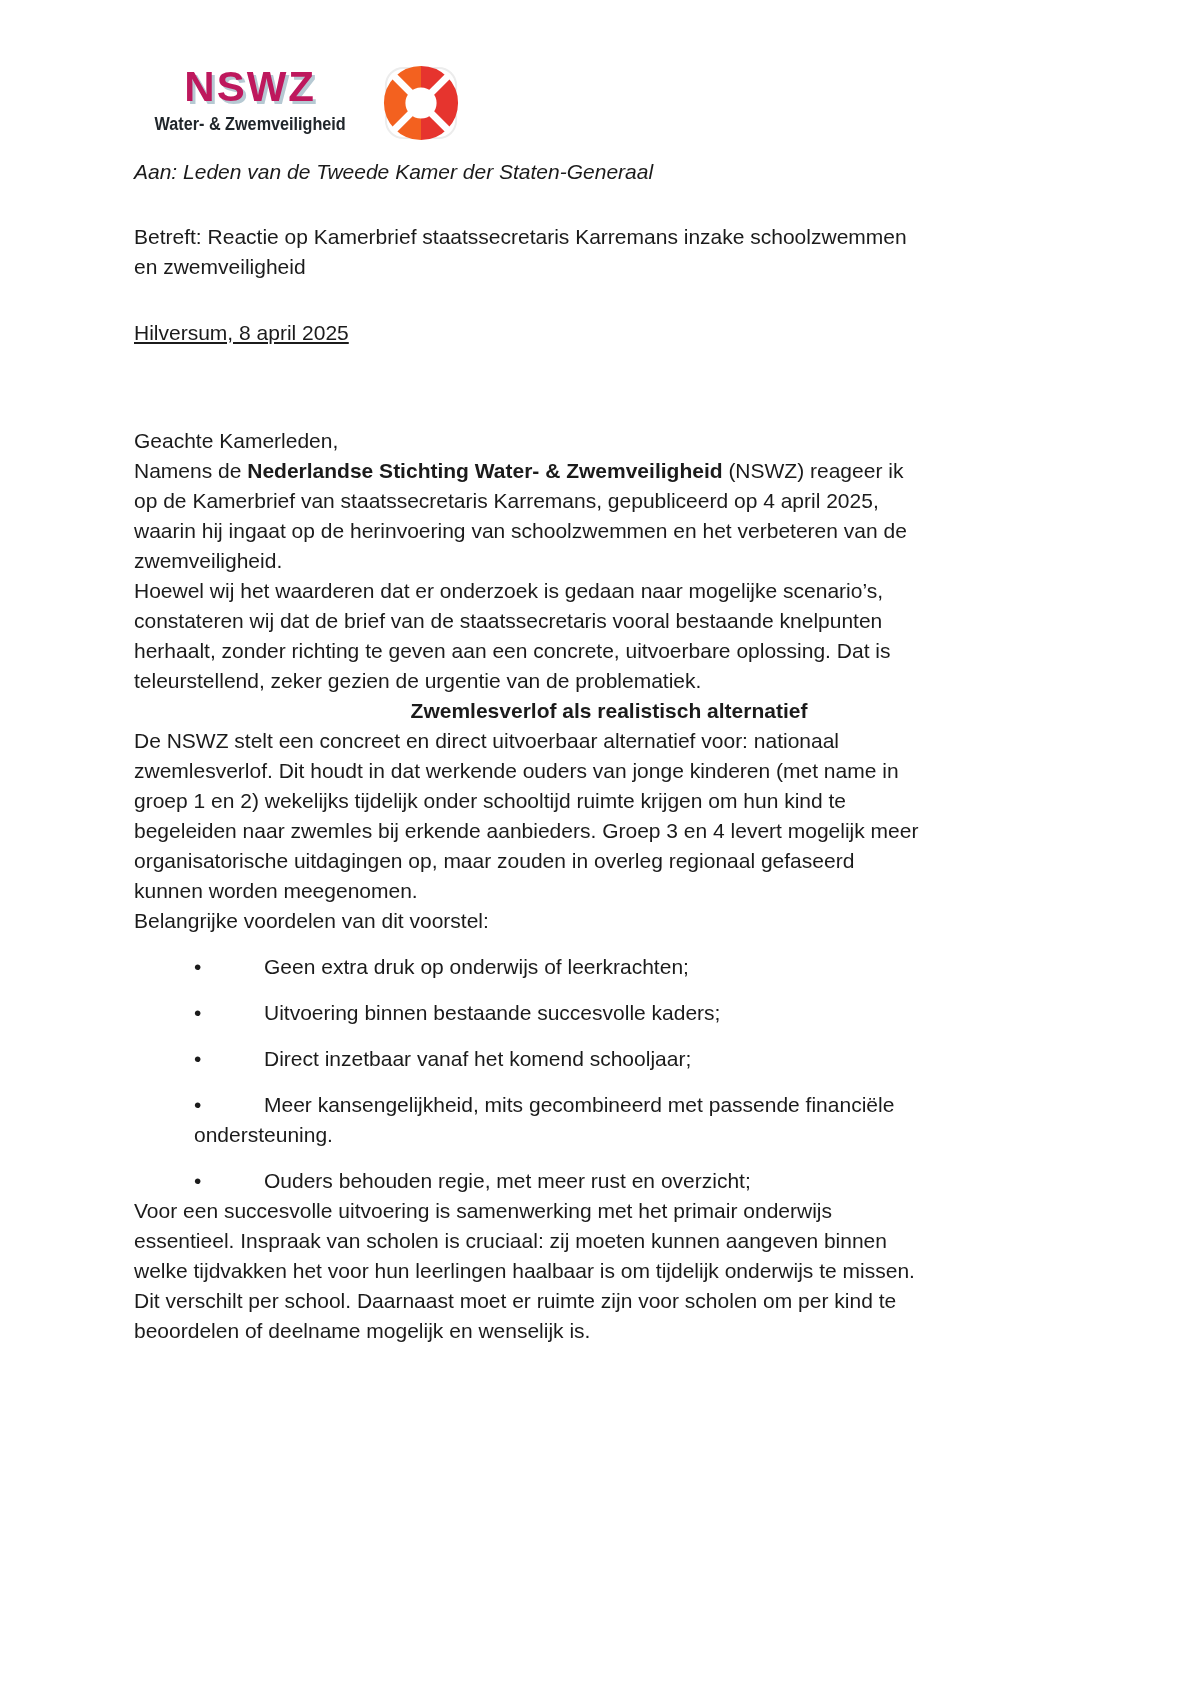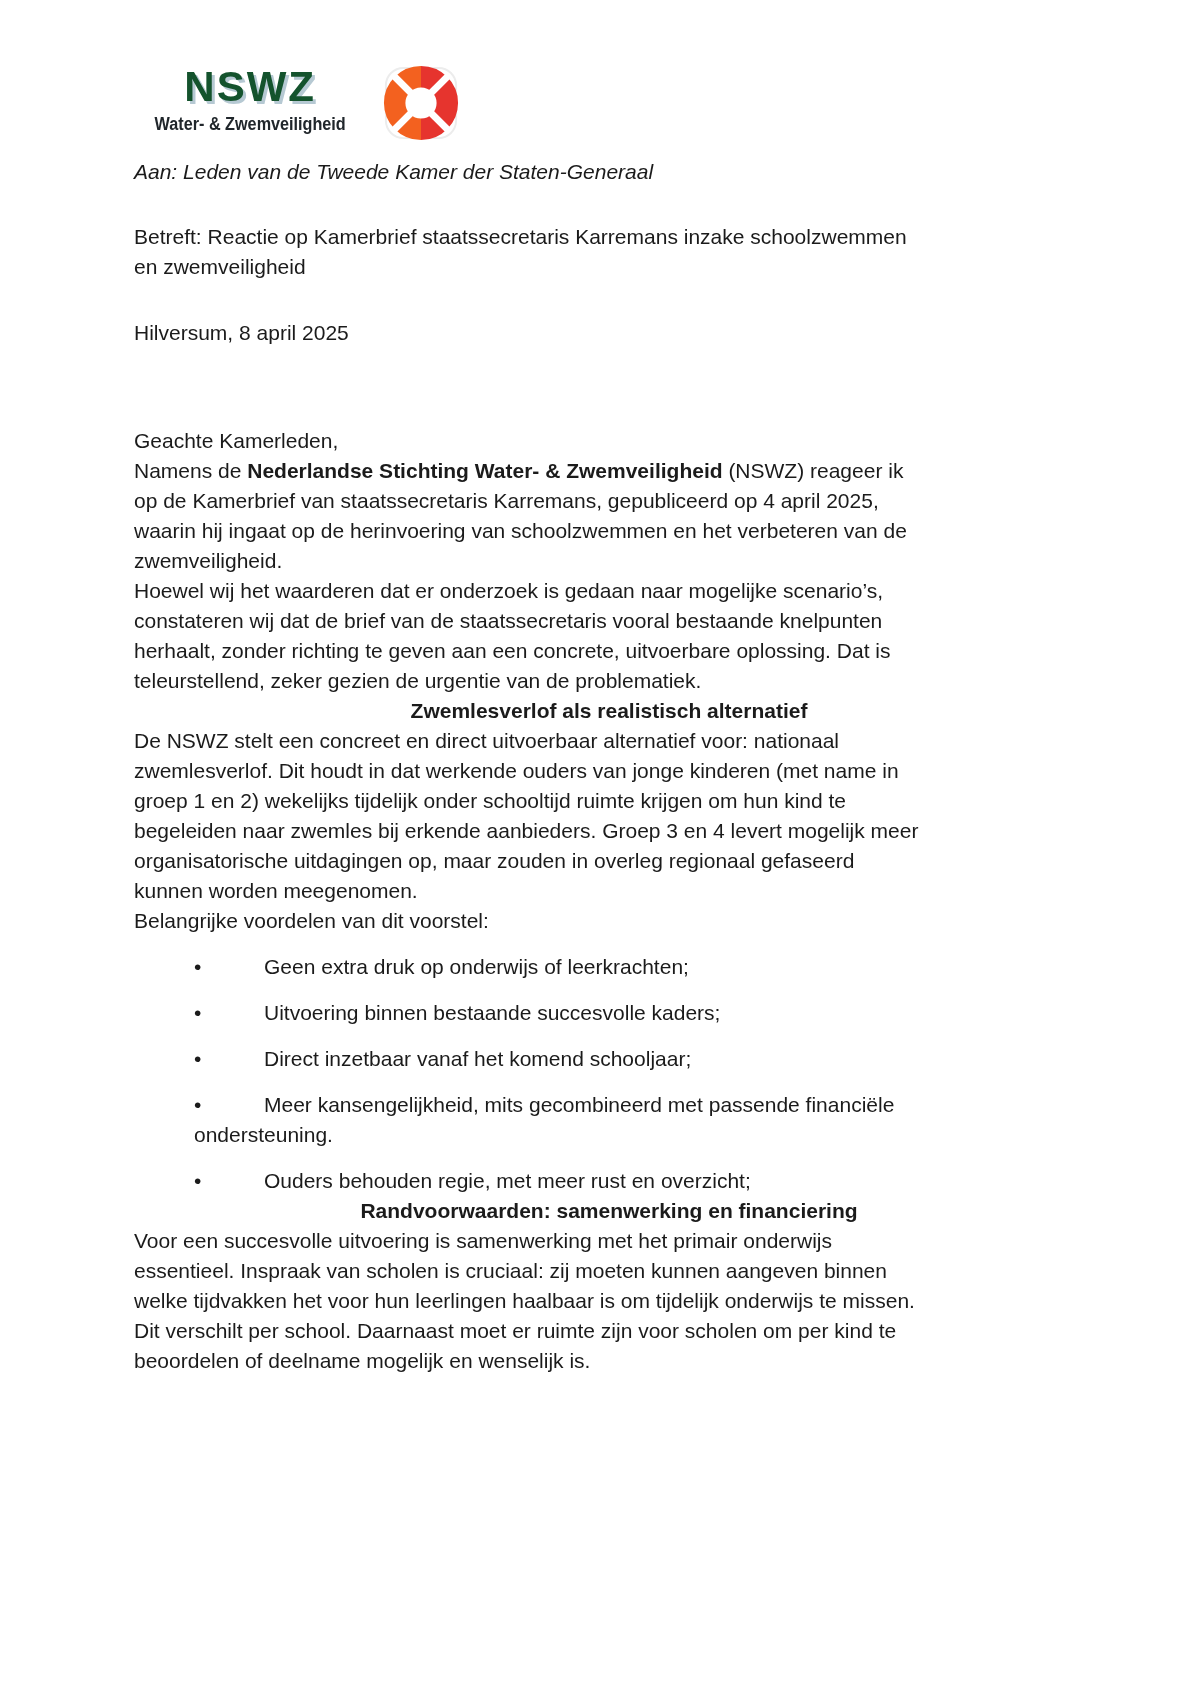--- a/index.html
+++ b/index.html
@@ -27,21 +27,21 @@
   .logo-text-col {
     display: flex;
     flex-direction: column;
     align-items: center;
   }
   .logo-acronym {
     font-size: 42px;
     font-weight: bold;
     letter-spacing: 2px;
     line-height: 46px;
-    color: #14532d;
+    color: #be185d;
     text-shadow: 3px 3px 0 #b6c9d3;
   }
   .logo-tagline {
     display: inline-block;
     font-size: 18px;
     font-weight: bold;
     color: #20262b;
     transform: scaleX(0.9);
     transform-origin: center top;
     white-space: nowrap;
@@ -49,21 +49,21 @@
   }
   .buoy { display: block; }
   
   .line, .para, .heading, .intro {
     font-size: 21px;
     line-height: 30px;
     white-space: pre-line;
   }
   .recipient  { margin-top: 17px; font-style: italic; }
   .subject    { margin-top: 35px; }
-  .dateline   { margin-top: 36px; }
+  .dateline   { margin-top: 36px; text-decoration: underline; }
   .salutation { margin-top: 78px; }
   .para, .heading, .intro { margin-top: 0; }
   .heading { font-weight: bold; text-align: center; }
   .bold-inline { font-weight: bold; }
   .bullet-item {
     margin-top: 16px;
     margin-left: 60px;
     font-size: 21px;
     line-height: 30px;
   }
@@ -125,21 +125,20 @@
 
     <div>
       <div class="bullet-item"><span class="bullet-marker">•</span><span class="bullet-text">Geen extra druk op onderwijs of leerkrachten;</span></div>
       <div class="bullet-item"><span class="bullet-marker">•</span><span class="bullet-text">Uitvoering binnen bestaande succesvolle kaders;</span></div>
       <div class="bullet-item"><span class="bullet-marker">•</span><span class="bullet-text">Direct inzetbaar vanaf het komend schooljaar;</span></div>
       <div class="bullet-item"><span class="bullet-marker">•</span><span class="bullet-text">Meer kansengelijkheid, mits gecombineerd met passende financiële
 ondersteuning.</span></div>
       <div class="bullet-item"><span class="bullet-marker">•</span><span class="bullet-text">Ouders behouden regie, met meer rust en overzicht;</span></div>
     </div>
 
-    <div class="heading">Randvoorwaarden: samenwerking en financiering</div>
 
     <div class="para">Voor een succesvolle uitvoering is samenwerking met het primair onderwijs
 essentieel. Inspraak van scholen is cruciaal: zij moeten kunnen aangeven binnen
 welke tijdvakken het voor hun leerlingen haalbaar is om tijdelijk onderwijs te missen.
 Dit verschilt per school. Daarnaast moet er ruimte zijn voor scholen om per kind te
 beoordelen of deelname mogelijk en wenselijk is.</div>
 
   </div>
 </div>
 

